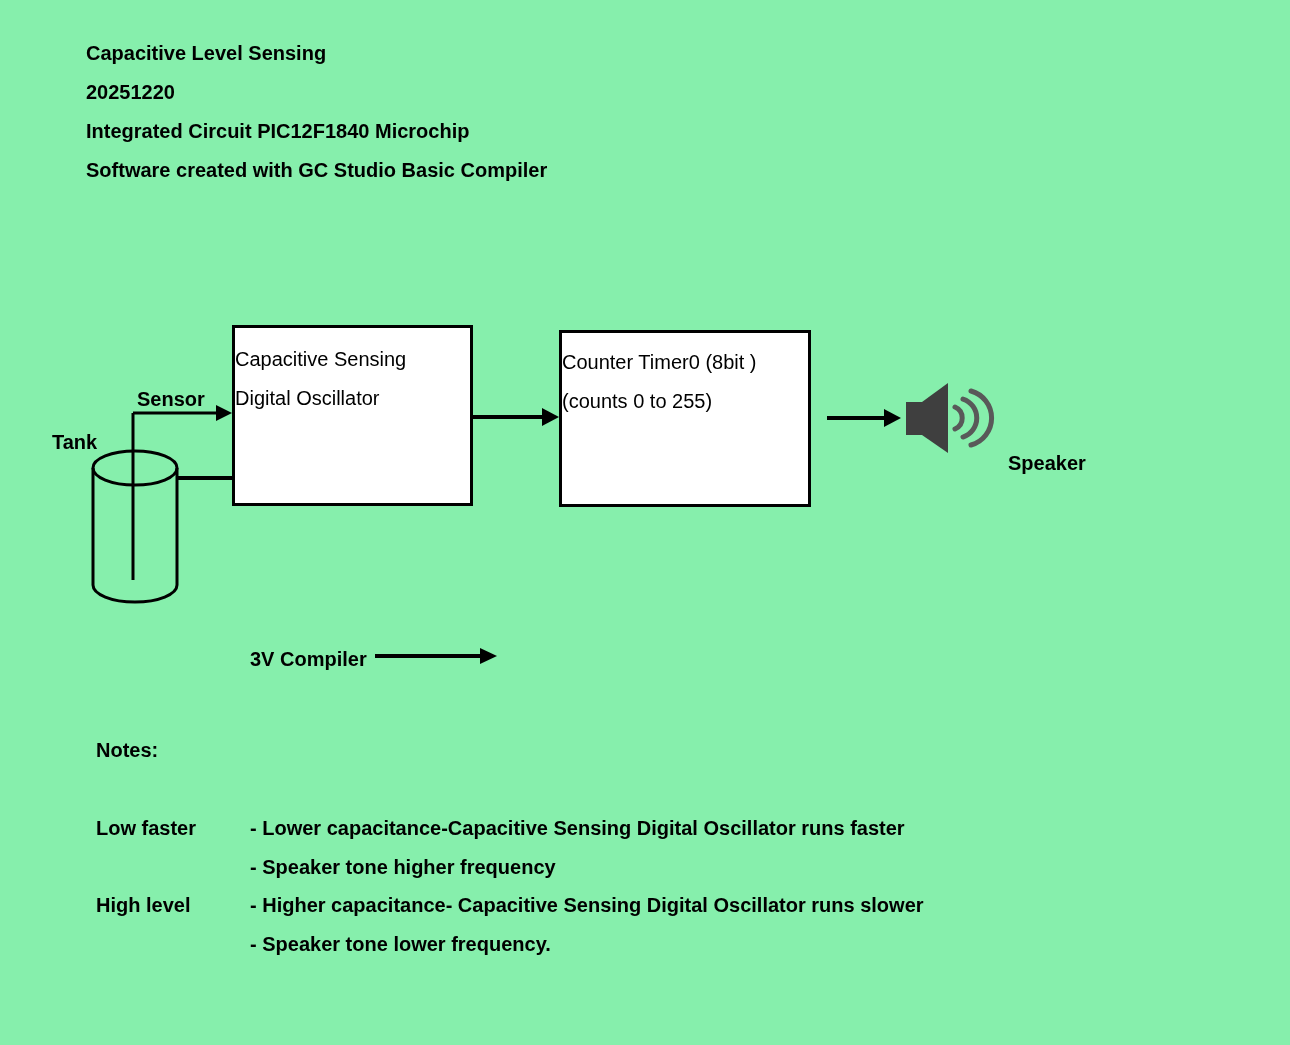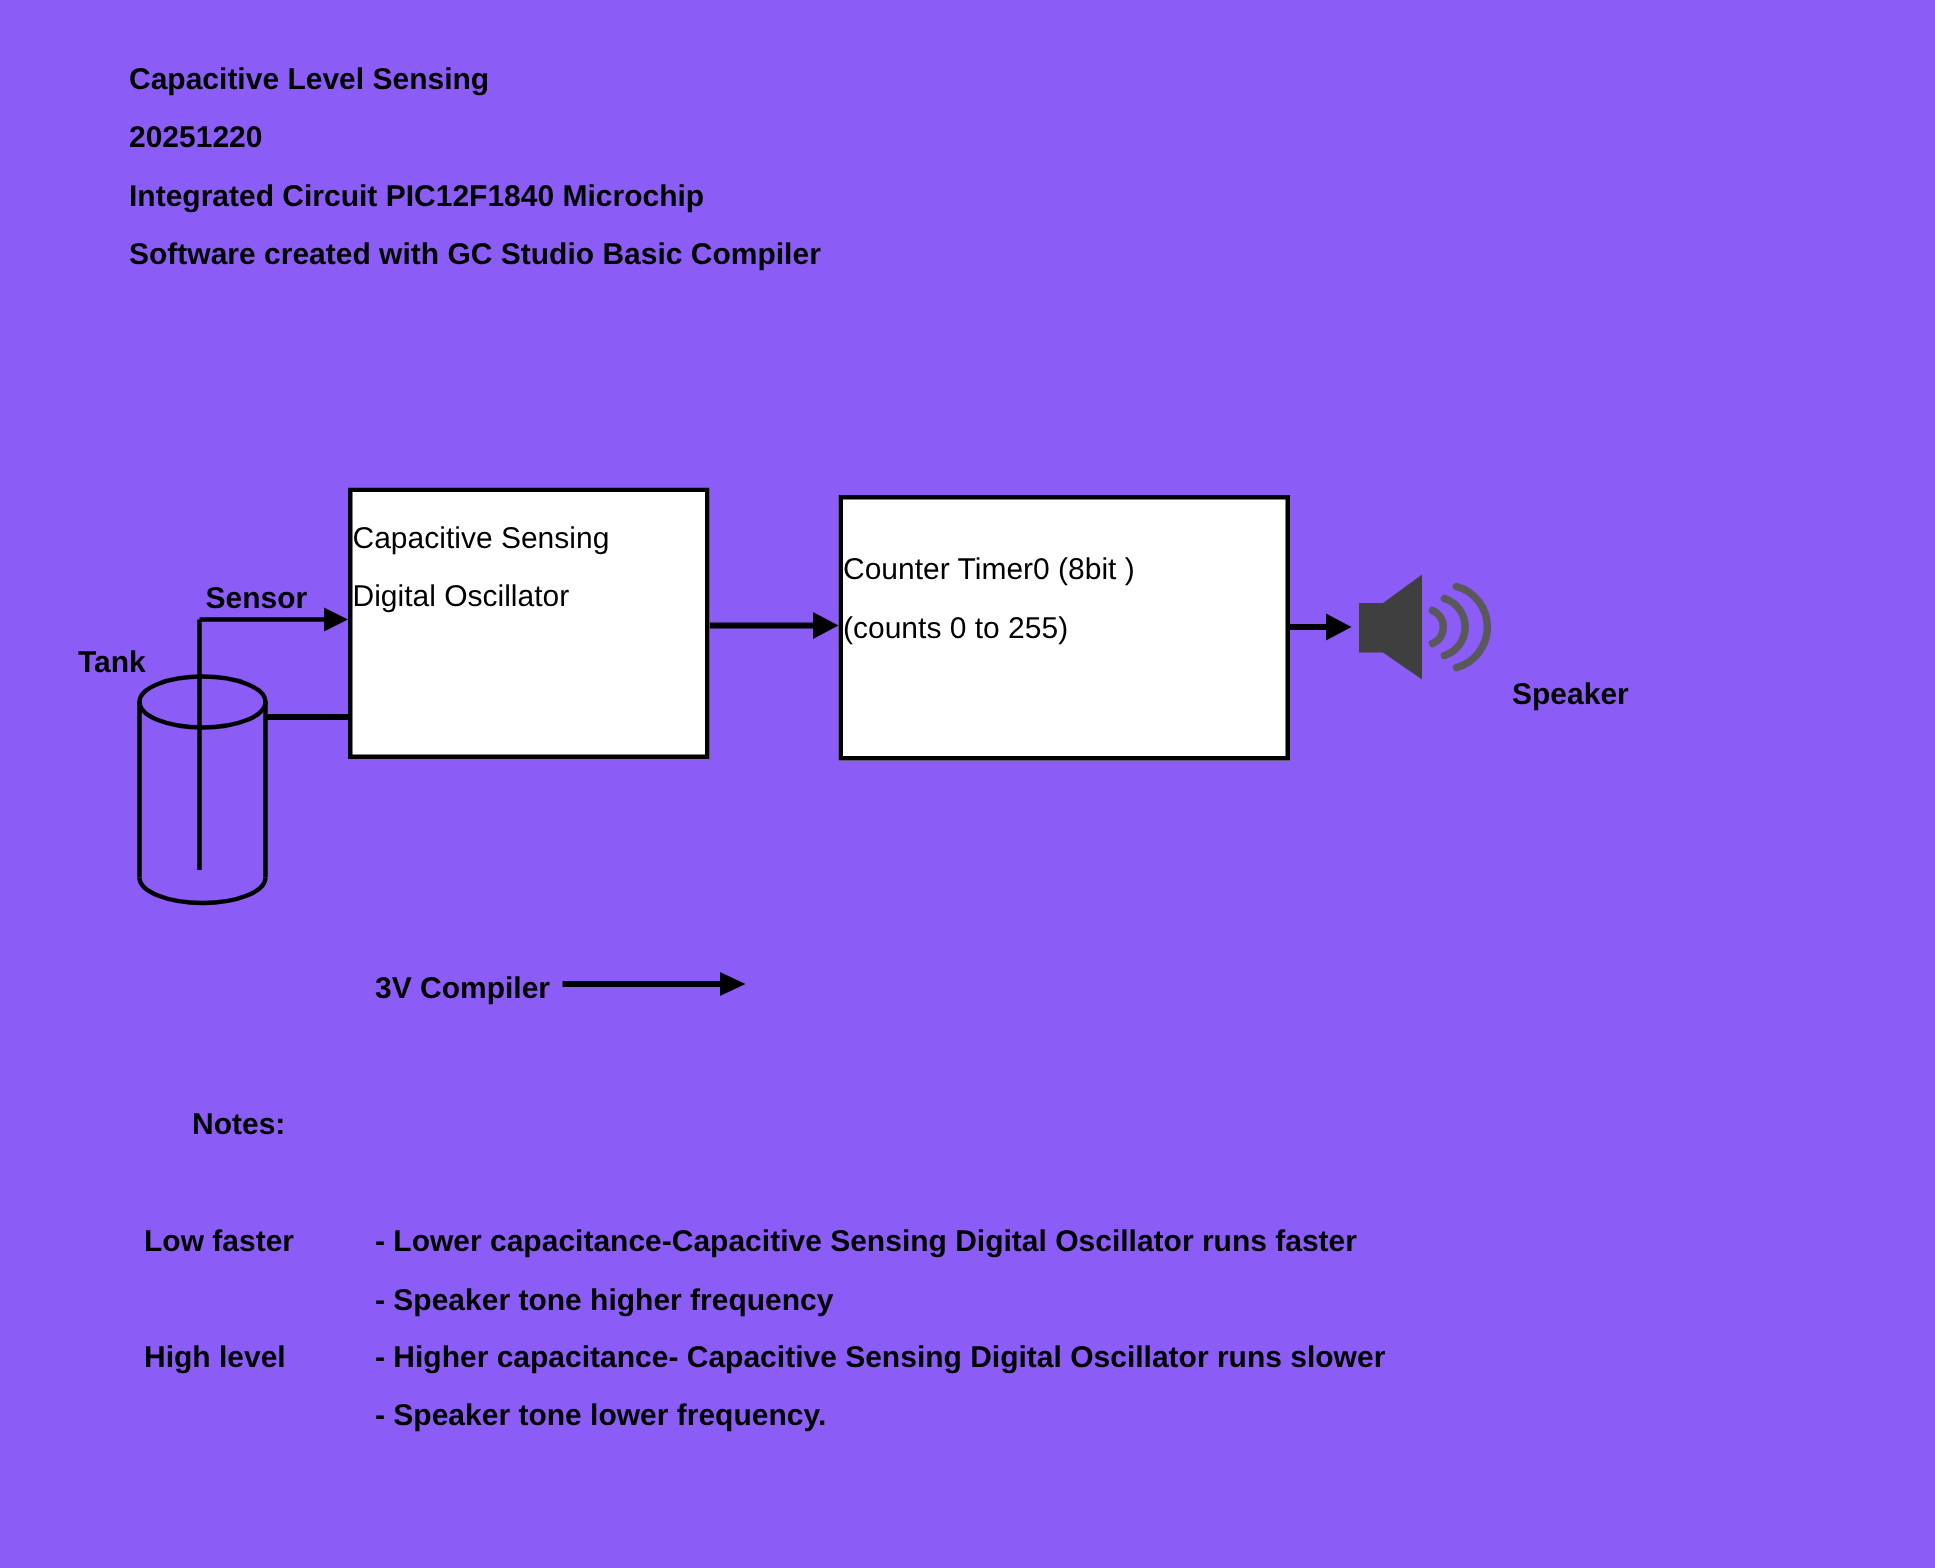--- a/index.html
+++ b/index.html
@@ -1,54 +1,54 @@
 <!DOCTYPE html>
 <html><head>
 <meta charset="utf-8">
 <style>
   html, body { margin: 0; padding: 0; background: #ffffff; }
   .page {
     position: relative;
     width: 1290px;
     height: 1045px;
-    background: #8b5cf6;
+    background: #86efac;
     font-family: "Liberation Sans", sans-serif;
     color: #000000;
     overflow: hidden;
   }
   .abs { position: absolute; }
   .txt { font-size: 20px; line-height: 39px; white-space: pre; font-weight: bold; }
   .bold { font-weight: bold; }
 
   .header-block { left: 86px; top: 34px; }
 
   .diagram-box {
     position: absolute;
     border: 3px solid #000000;
     box-sizing: border-box;
     background: #ffffff;
     text-align: left;
   }
   .box1 { left: 232px; top: 325px; width: 241px; height: 181px; padding-top: 12px; }
-  .box2 { left: 559px; top: 330px; width: 301px; height: 177px; padding-top: 28px; }
+  .box2 { left: 559px; top: 330px; width: 252px; height: 177px; padding-top: 10px; }
   .box-line { font-size: 20px; line-height: 39px; }
 
   svg.overlay {
     position: absolute;
     left: 0; top: 0;
     width: 1290px; height: 1045px;
     pointer-events: none;
   }
 
   .label-sensor  { left: 137px; top: 380px; }
   .label-tank    { left: 52px;  top: 423px; text-align: center; }
   .label-speaker { left: 1008px; top: 405px; margin-top: 39px; }
   .label-battery { left: 250px; top: 640px; }
 
-  .notes-heading { left: 96px; top: 731px; margin-left: 32px; }
+  .notes-heading { left: 96px; top: 731px; }
   .note-label-0  { left: 96px;  top: 809px; }
   .note-line-00  { left: 250px; top: 809px; }
   .note-line-01  { left: 250px; top: 848px; }
   .note-label-1  { left: 96px;  top: 886px; }
   .note-line-10  { left: 250px; top: 886px; }
   .note-line-11  { left: 250px; top: 925px; }
 </style>
 </head>
 <body>
 

